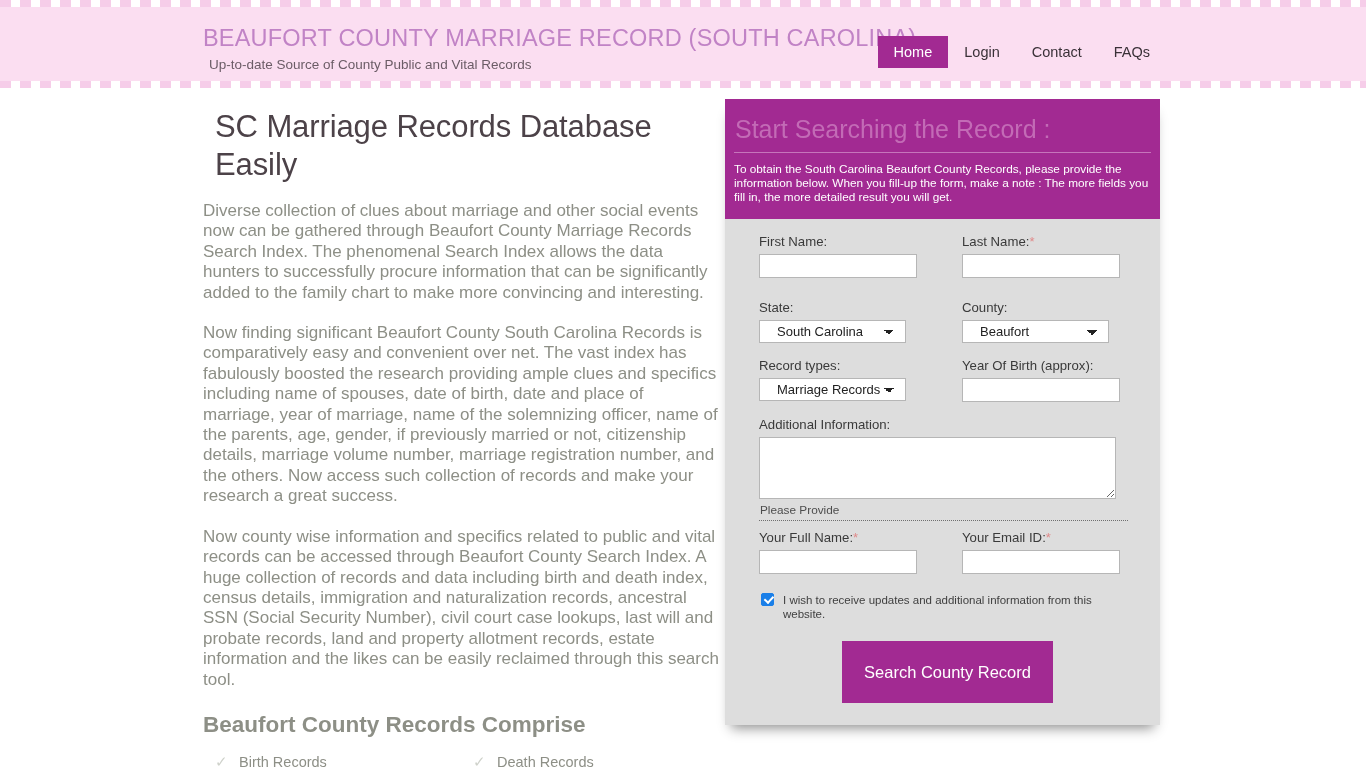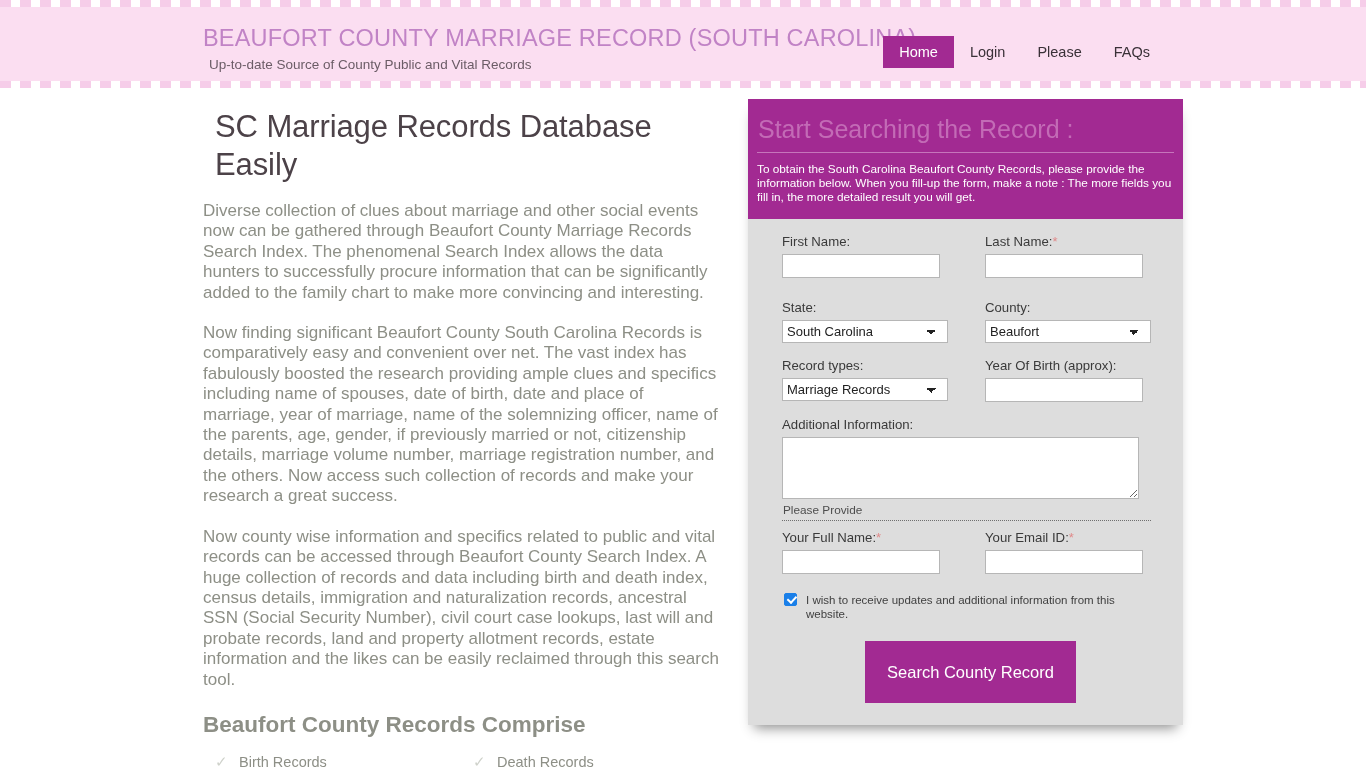--- a/index.html
+++ b/index.html
@@ -142,21 +142,21 @@
     width: 16px;
     margin-right: 8px;
     color: #cfd2cb;
     font-size: 15px;
     line-height: 15px;
   }
 
   
   .search-panel {
     position: absolute;
-    left: 748px;
+    left: 725px;
     top: 11px;
     width: 435px;
     background: #dddddd;
     box-shadow: 0 9px 12px -6px rgba(0,0,0,0.45);
   }
   .panel-head {
     background: #a22a92;
     padding: 14px 9px 14px 9px;
   }
   .panel-title {
@@ -209,29 +209,29 @@
     border: 1px solid #b6b6b6;
     background: #ffffff;
     font-family: "Liberation Sans", sans-serif;
     font-size: 13px;
     color: #333;
     padding: 0 4px;
     outline: none;
   }
   .select-input {
     display: block;
-    width: 166px;
+    width: 147px;
     height: 23px;
     box-sizing: border-box;
     border: 1px solid #b6b6b6;
     background: #ffffff;
     font-family: "Liberation Sans", sans-serif;
     font-size: 13px;
     color: #222;
-    padding: 0 2px 0 4px;
+    padding: 0 2px 0 17px;
     outline: none;
     -webkit-appearance: none;
     appearance: none;
     background-image:
       linear-gradient(45deg, transparent 50%, #222 50%),
       linear-gradient(135deg, #222 50%, transparent 50%);
     background-position:
       calc(100% - 16px) 9px,
       calc(100% - 11px) 9px;
     background-size: 5px 5px, 5px 5px;
@@ -323,21 +323,21 @@
 
   <div class="header-inner">
     <div class="brand-block">
       <div class="site-title">BEAUFORT COUNTY MARRIAGE RECORD (SOUTH CAROLINA)</div>
       <div class="site-tagline">Up-to-date Source of  County Public and Vital Records</div>
     </div>
 
     <nav class="main-nav">
       <a class="nav-item active">Home</a>
       <a class="nav-item">Login</a>
-      <a class="nav-item">Please</a>
+      <a class="nav-item">Contact</a>
       <a class="nav-item">FAQs</a>
     </nav>
   </div>
 
   <div class="header-edge bottom"></div>
 </header>
 
 <div class="page">
 
   <main class="content-col">

